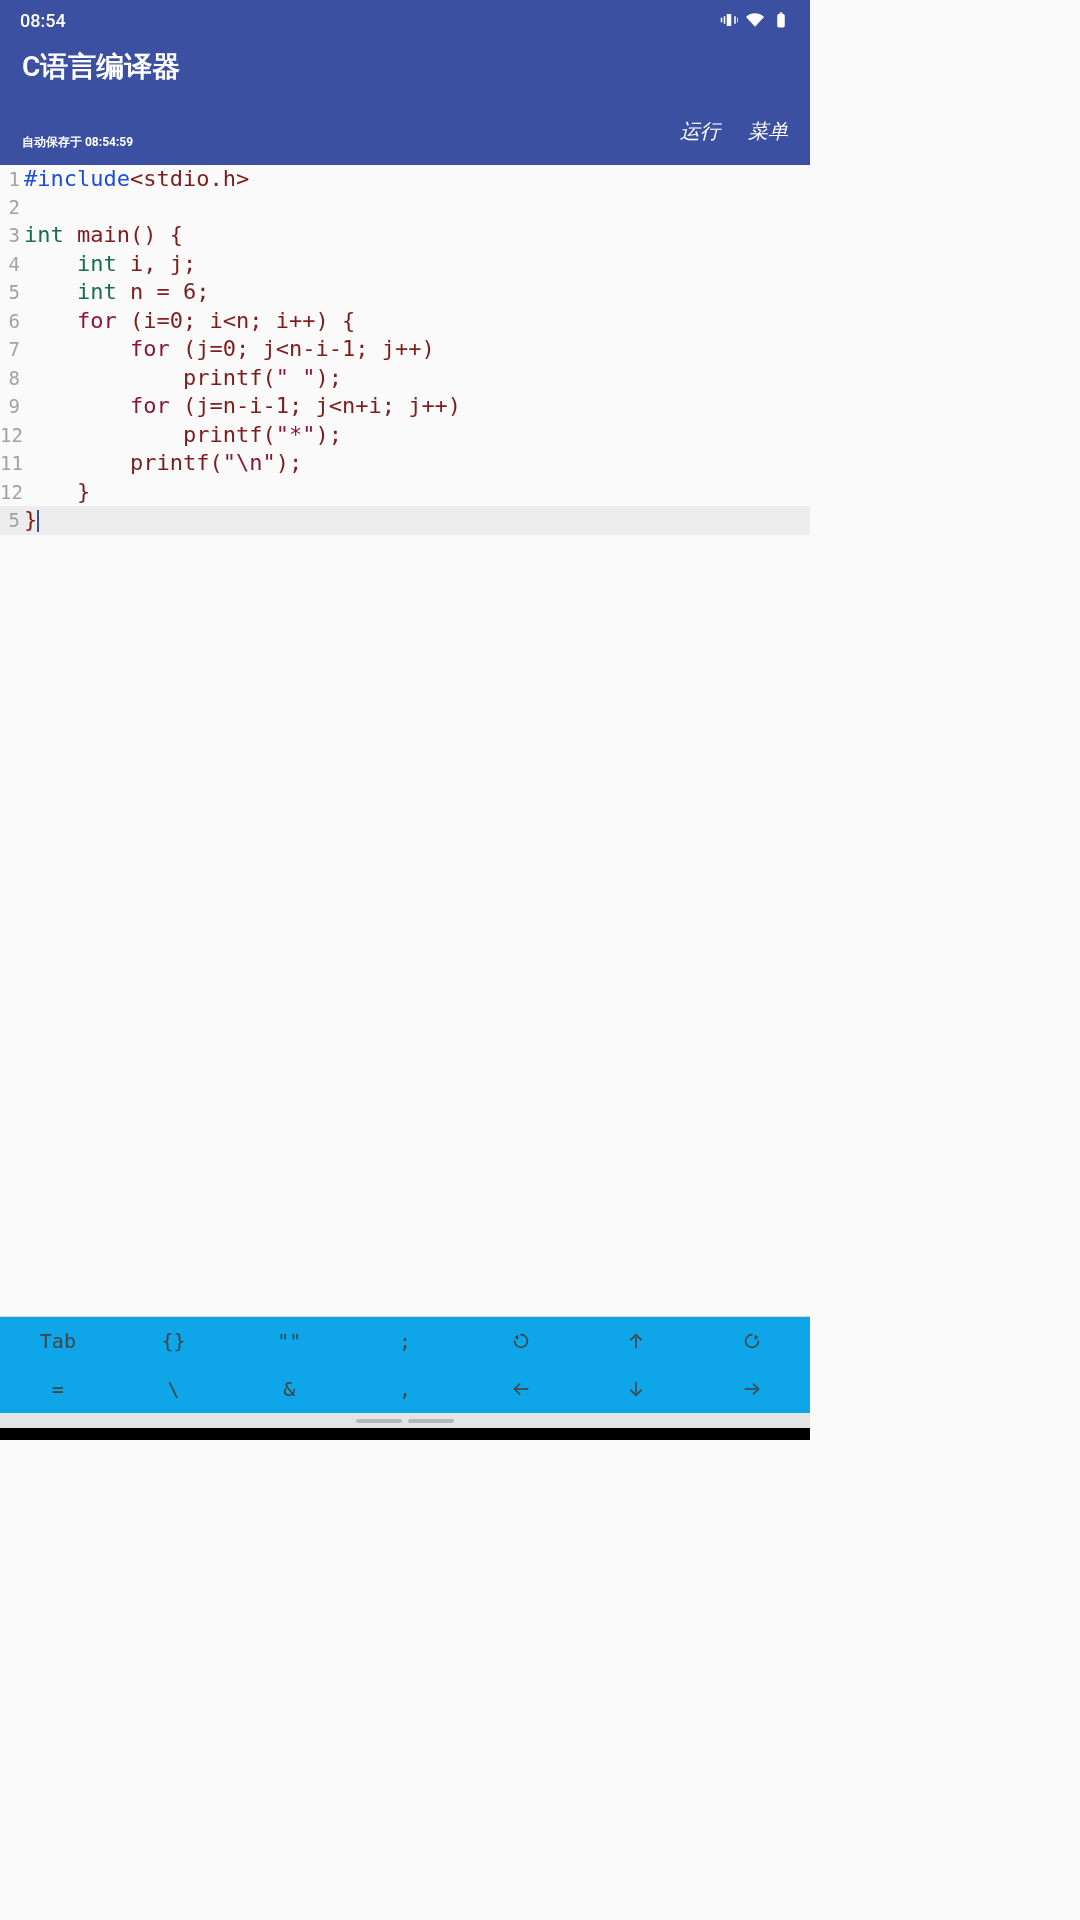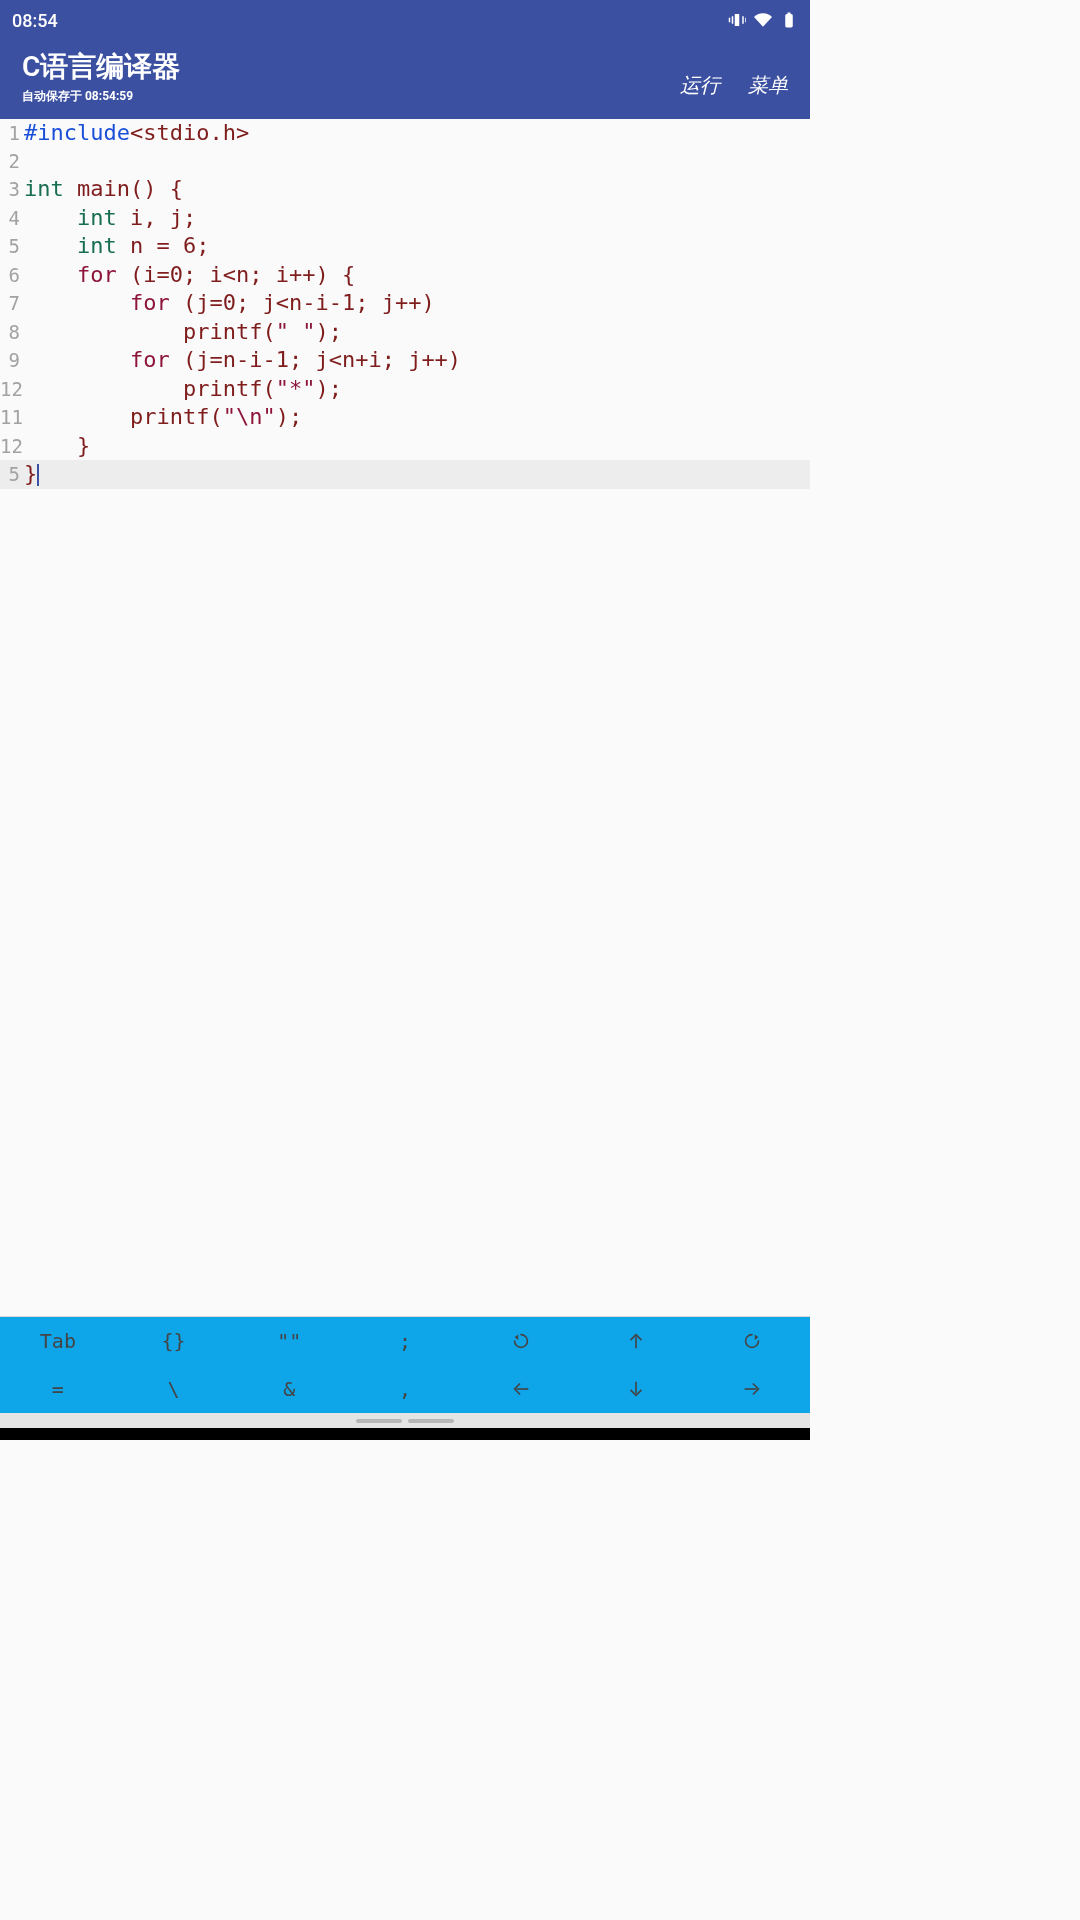--- a/index.html
+++ b/index.html
@@ -14,37 +14,37 @@
     }
     
     
     .status-bar {
       height: 40px;
       background: #3b50a1;
       color: #fff;
       display: flex;
       align-items: center;
       justify-content: space-between;
-      padding: 0 12px;
+      padding: 0 20px;
       font-size: 18px;
       font-weight: 500;
     }
     .status-icons { display: flex; align-items: center; gap: 8px; }
     .status-icons svg { width: 18px; height: 18px; fill: #fff; }
     
     
     .app-header {
       background: #3b50a1;
       color: #fff;
       padding: 8px 22px 14px;
       display: flex;
       align-items: flex-end;
       justify-content: space-between;
     }
-    .app-title-block { display: flex; flex-direction: column; }
+    .app-title-block { display: flex; flex-direction: column; gap: 46px; }
     .app-title { font-size: 28px; font-weight: 600; }
     .app-subtitle { font-size: 12px; margin-top: 2px; font-weight: 700; }
     .header-actions { display: flex; gap: 28px; padding-bottom: 6px; font-style: italic; }
     .header-action { font-size: 20px; color: #fff; }
     
     
     .editor {
       flex: 1;
       font-family: "Menlo", "Consolas", "DejaVu Sans Mono", monospace;
       font-size: 22px;

